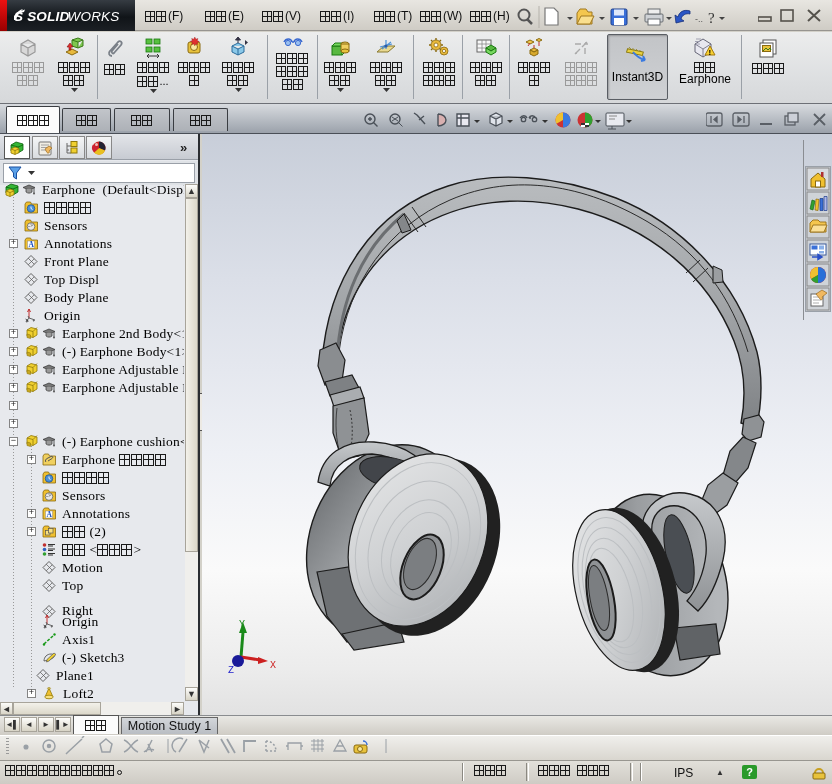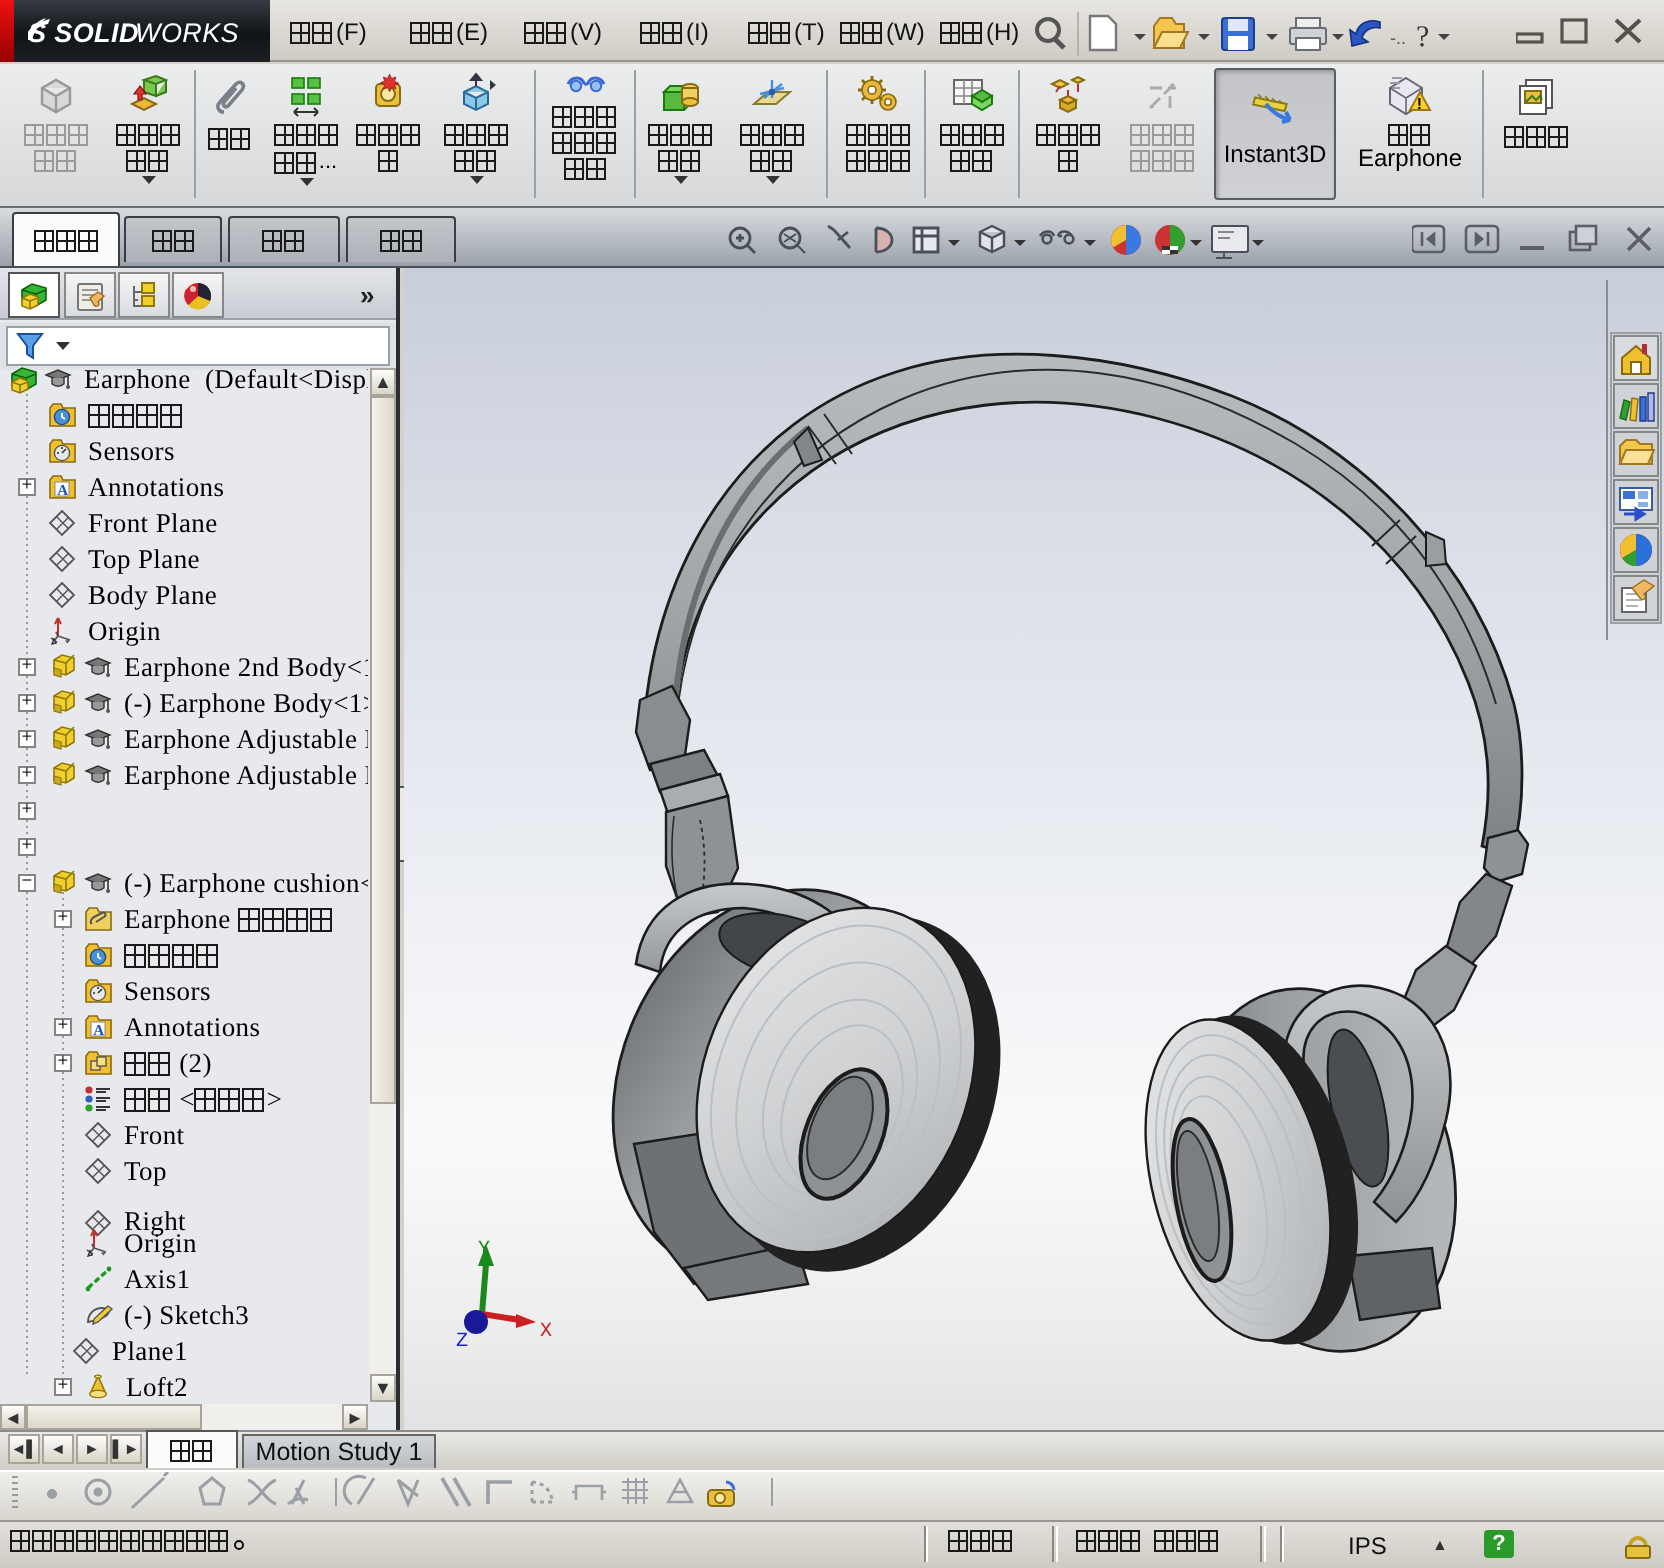--- a/index.html
+++ b/index.html
@@ -669,21 +669,21 @@
 <div class="tr" style="left:24px;top:72.5px;">
         <svg width="15" height="15">
           <use href="#plane"></use>
         </svg>
         <span class="tx">Front Plane</span>
       </div>
 <div class="tr" style="left:24px;top:90.5px;">
         <svg width="15" height="15">
           <use href="#plane"></use>
         </svg>
-        <span class="tx">Top Plane</span>
+        <span class="tx">Top Displ</span>
       </div>
 <div class="tr" style="left:24px;top:108.5px;">
         <svg width="15" height="15">
           <use href="#plane"></use>
         </svg>
         <span class="tx">Body Plane</span>
       </div>
 <div class="tr" style="left:24px;top:126.5px;">
         <svg width="15" height="15">
           <use href="#origin2"></use>
@@ -783,21 +783,21 @@
 <div class="tr" style="left:42px;top:360.5px;">
         <svg width="15" height="15">
           <use href="#mat"></use>
         </svg>
         <span class="tx cjrow"><i class="cj cjt"></i><i class="cj cjt"></i>&nbsp;&lt;<i class="cj cjt"></i><i class="cj cjt"></i><i class="cj cjt"></i>&gt;</span>
       </div>
 <div class="tr" style="left:42px;top:378.5px;">
         <svg width="15" height="15">
           <use href="#plane"></use>
         </svg>
-        <span class="tx">Front</span>
+        <span class="tx">Motion</span>
       </div>
 <div class="tr" style="left:42px;top:396.5px;">
         <svg width="15" height="15">
           <use href="#plane"></use>
         </svg>
         <span class="tx">Top</span>
       </div>
 <div class="tr" style="left:42px;top:422px;">
         <svg width="15" height="15">
           <use href="#plane"></use>

